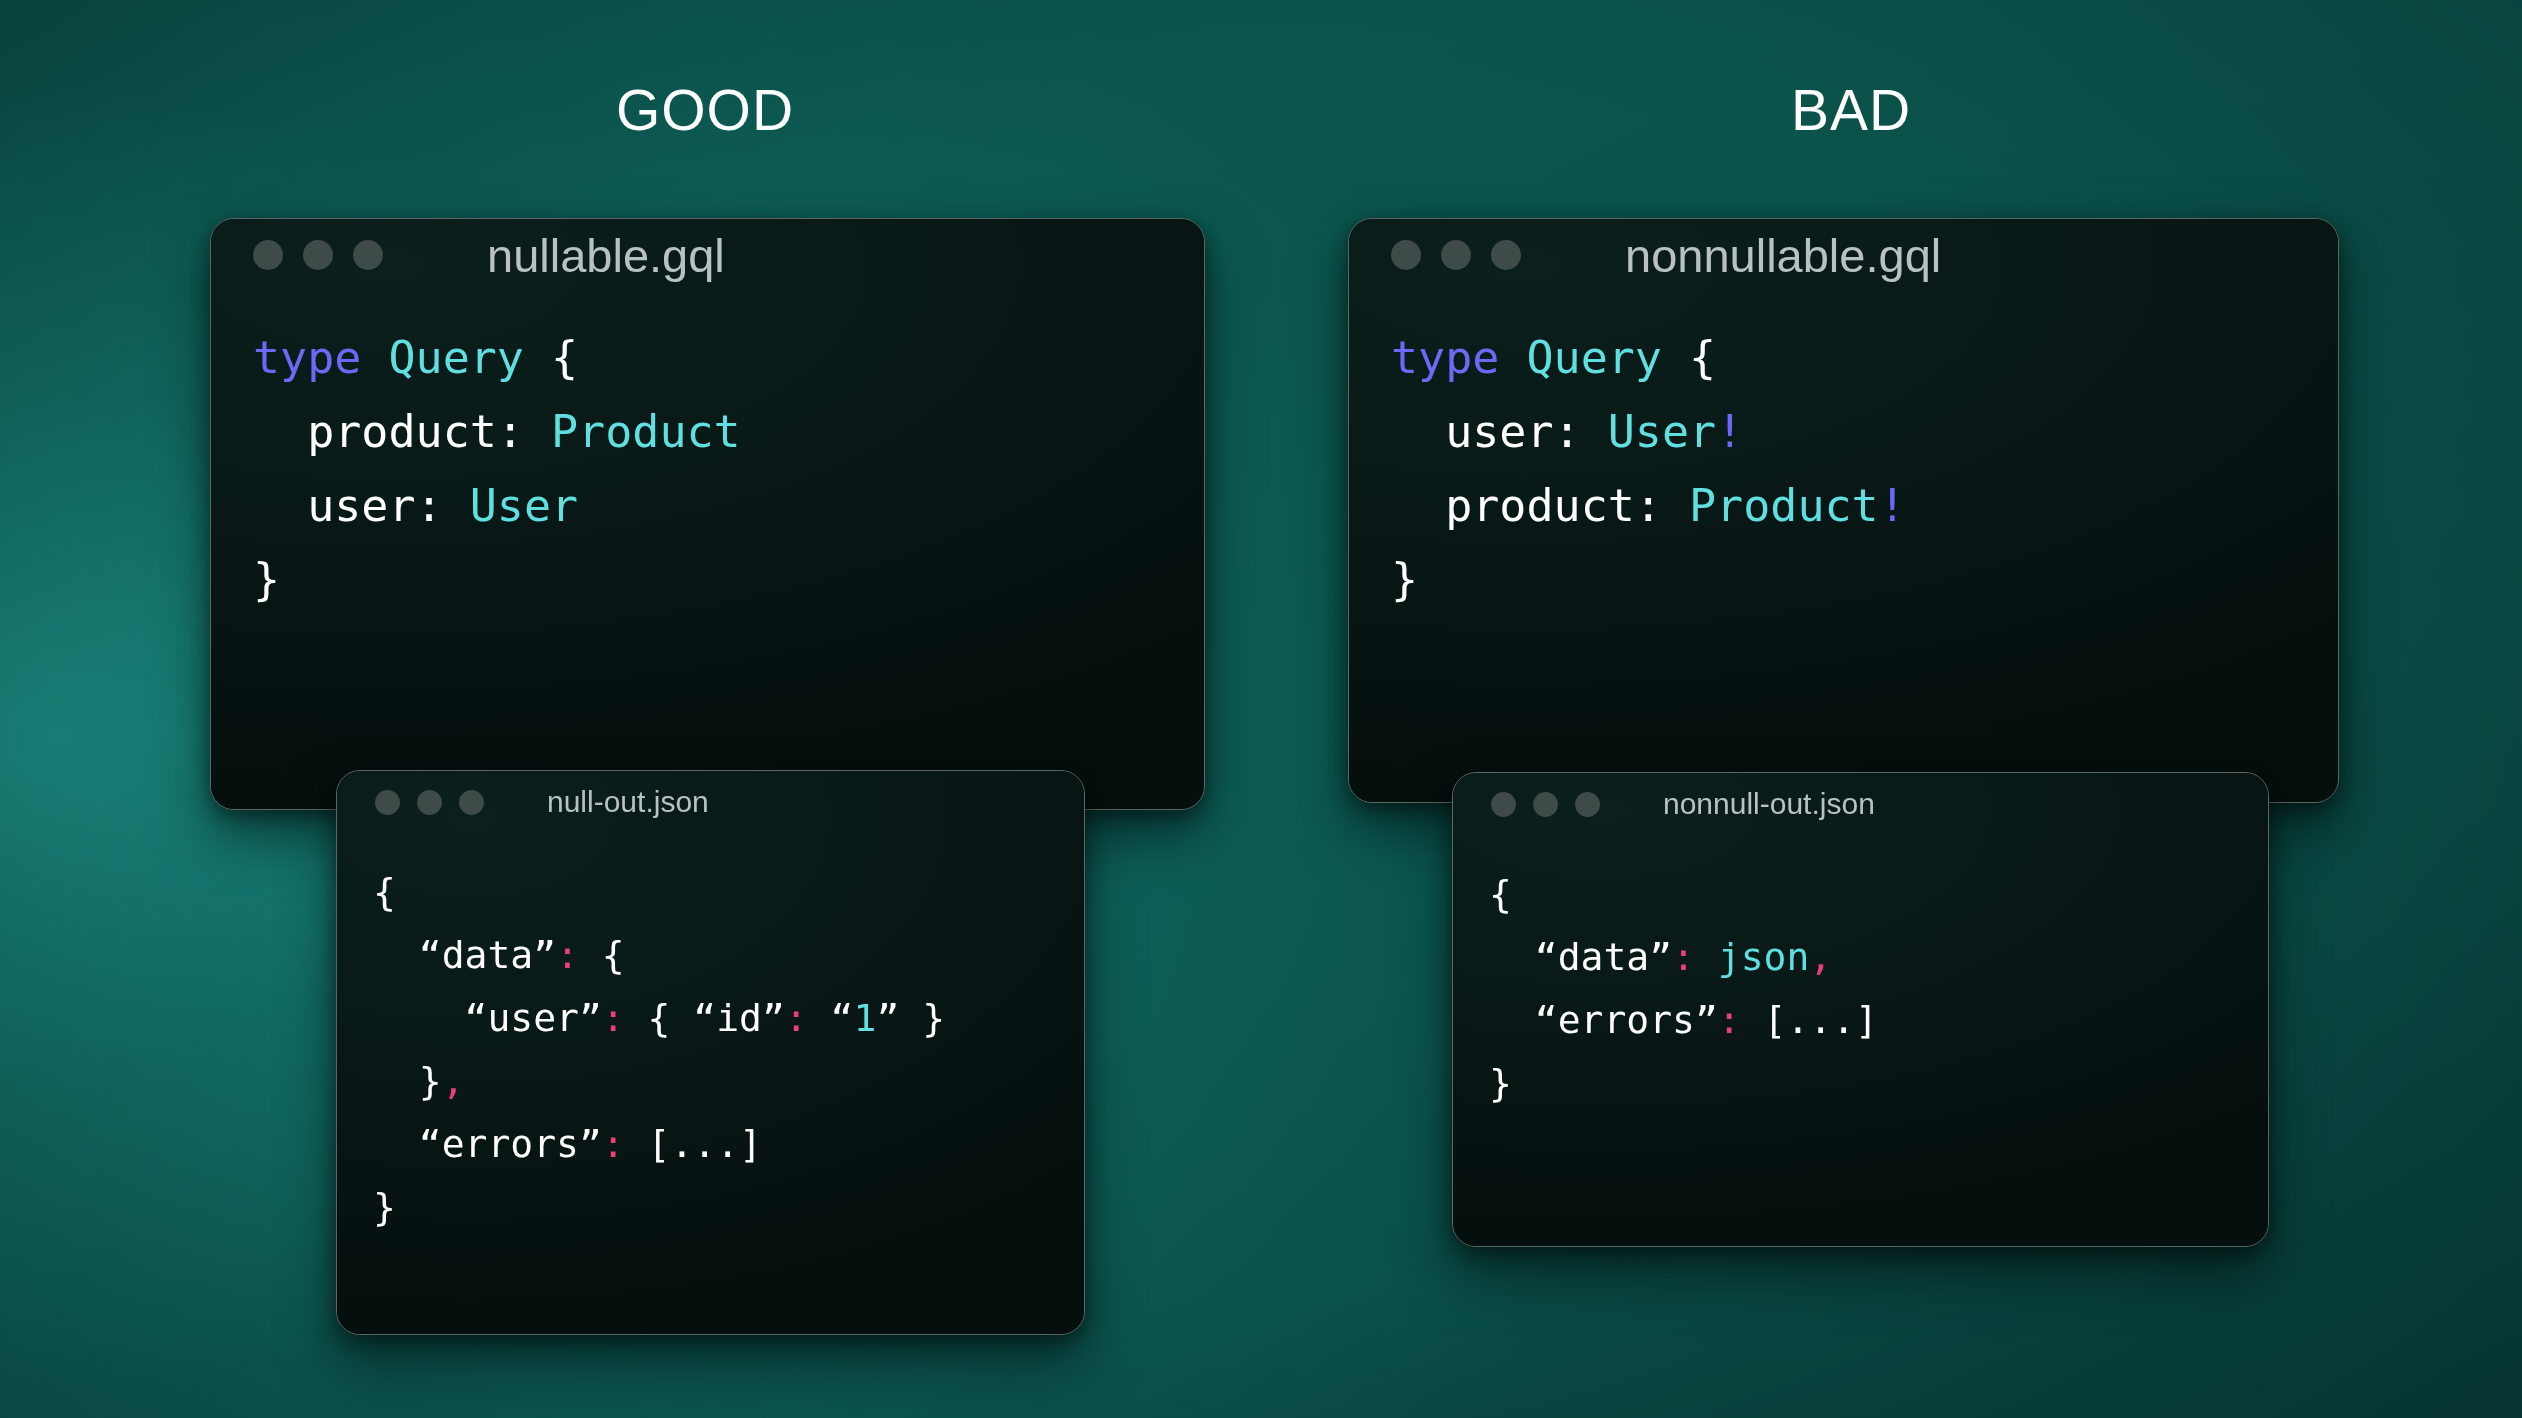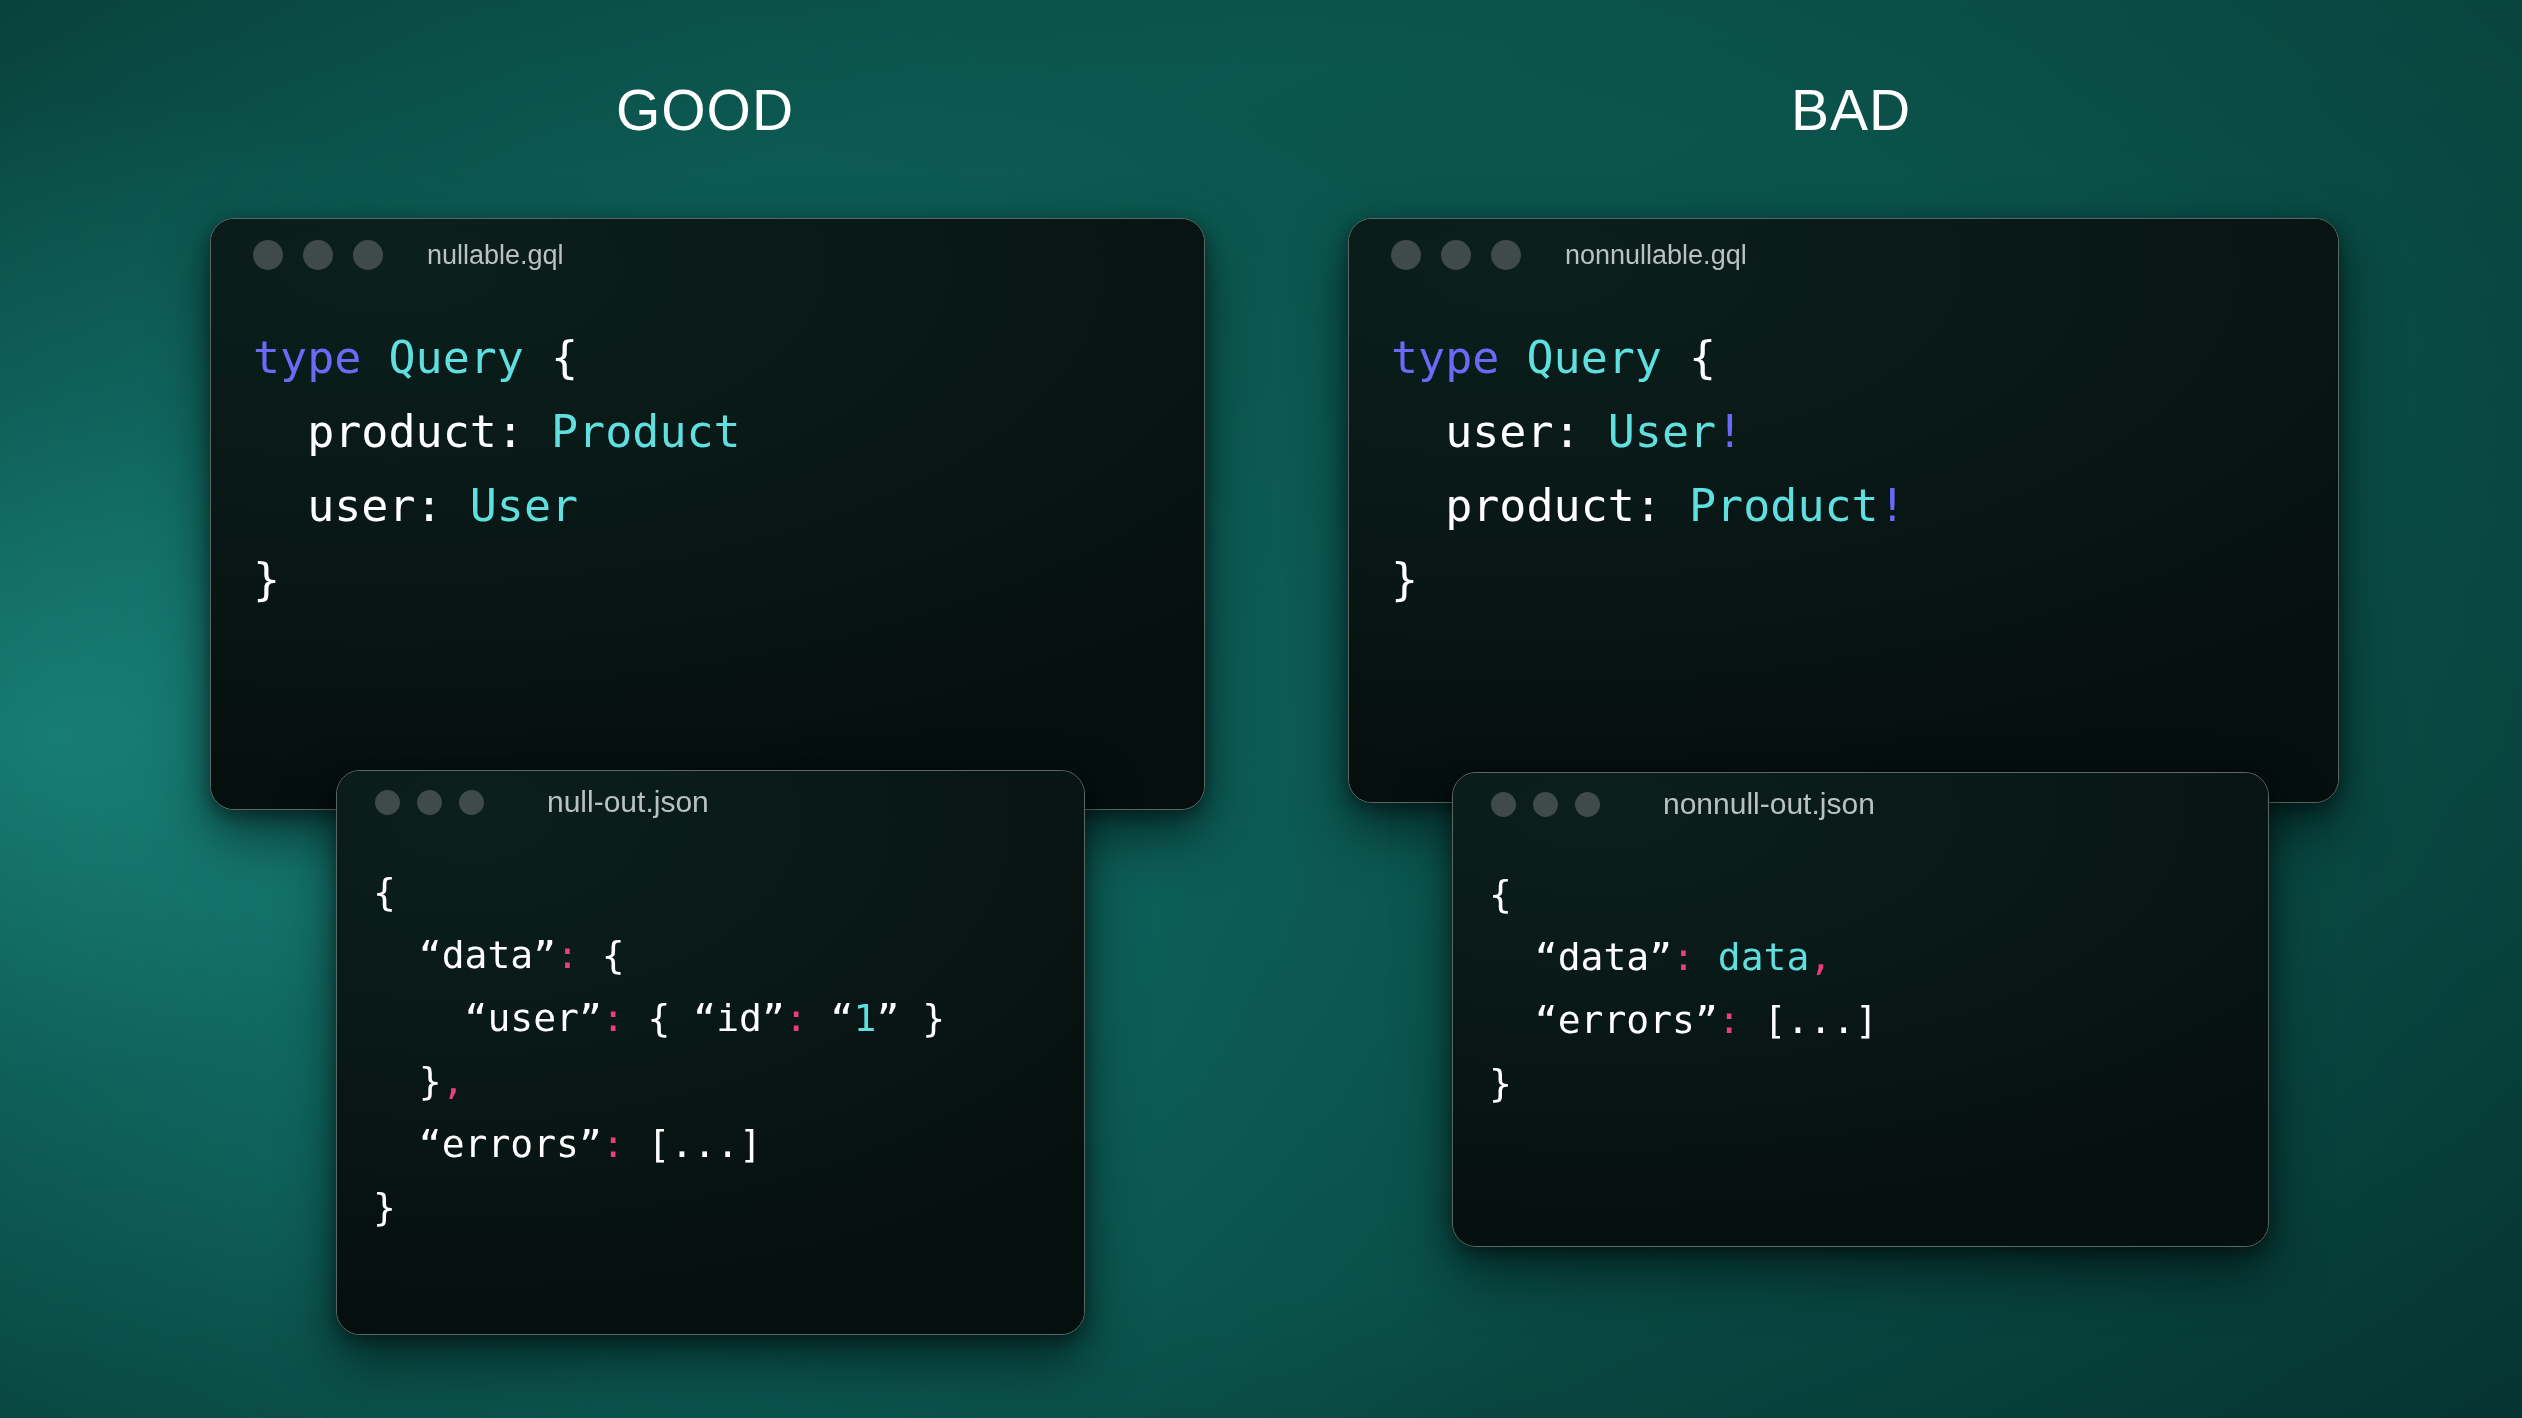--- a/index.html
+++ b/index.html
@@ -71,21 +71,21 @@
   .code .ln{display:block;}
   .kw{color:#6a6af6;}
   .ty{color:#5fdfdf;}
   .pn{color:#ea3f77;}
   .pl{color:#ffffff;}
   .vl{color:#5fdfdf;}
 
   
   .gql .titlebar{height:72px;padding-left:42px;}
   .gql .dot{width:30px;height:30px;margin-right:20px;}
-  .gql .filename{font-size:27px;margin-left:24px;}
+  .gql .filename{font-size:47px;margin-left:84px;}
   .gql .code{font-size:45px;line-height:74px;padding:30px 0 0 42px;}
 
   
   .json .titlebar{height:62px;padding-left:38px;}
   .json .dot{width:25px;height:25px;margin-right:17px;}
   .json .filename{font-size:30px;margin-left:46px;}
   .json .code{font-size:38px;line-height:63px;padding:28px 0 0 36px;}
 </style>
 </head>
 <body>
@@ -135,15 +135,15 @@
     <div class="win json" style="left: 1452px; top: 772px; width: 815px; height: 473px;">
       <div class="win-inner"></div>
       <div class="titlebar">
         <div class="dots">
           <span class="dot"></span>
           <span class="dot"></span>
           <span class="dot"></span>
         </div>
         <span class="filename">nonnull-out.json</span>
       </div>
-      <div class="code"><span class="ln"><span class="pl">{</span></span><span class="ln"><span class="pl">  “data”</span><span class="pn">:</span><span class="pl"> </span><span class="vl">data</span><span class="pn">,</span></span><span class="ln"><span class="pl">  “errors”</span><span class="pn">:</span><span class="pl"> [...]</span></span><span class="ln"><span class="pl">}</span></span></div>
+      <div class="code"><span class="ln"><span class="pl">{</span></span><span class="ln"><span class="pl">  “data”</span><span class="pn">:</span><span class="pl"> </span><span class="vl">json</span><span class="pn">,</span></span><span class="ln"><span class="pl">  “errors”</span><span class="pn">:</span><span class="pl"> [...]</span></span><span class="ln"><span class="pl">}</span></span></div>
     </div>
   </div>
 
 </body></html>

